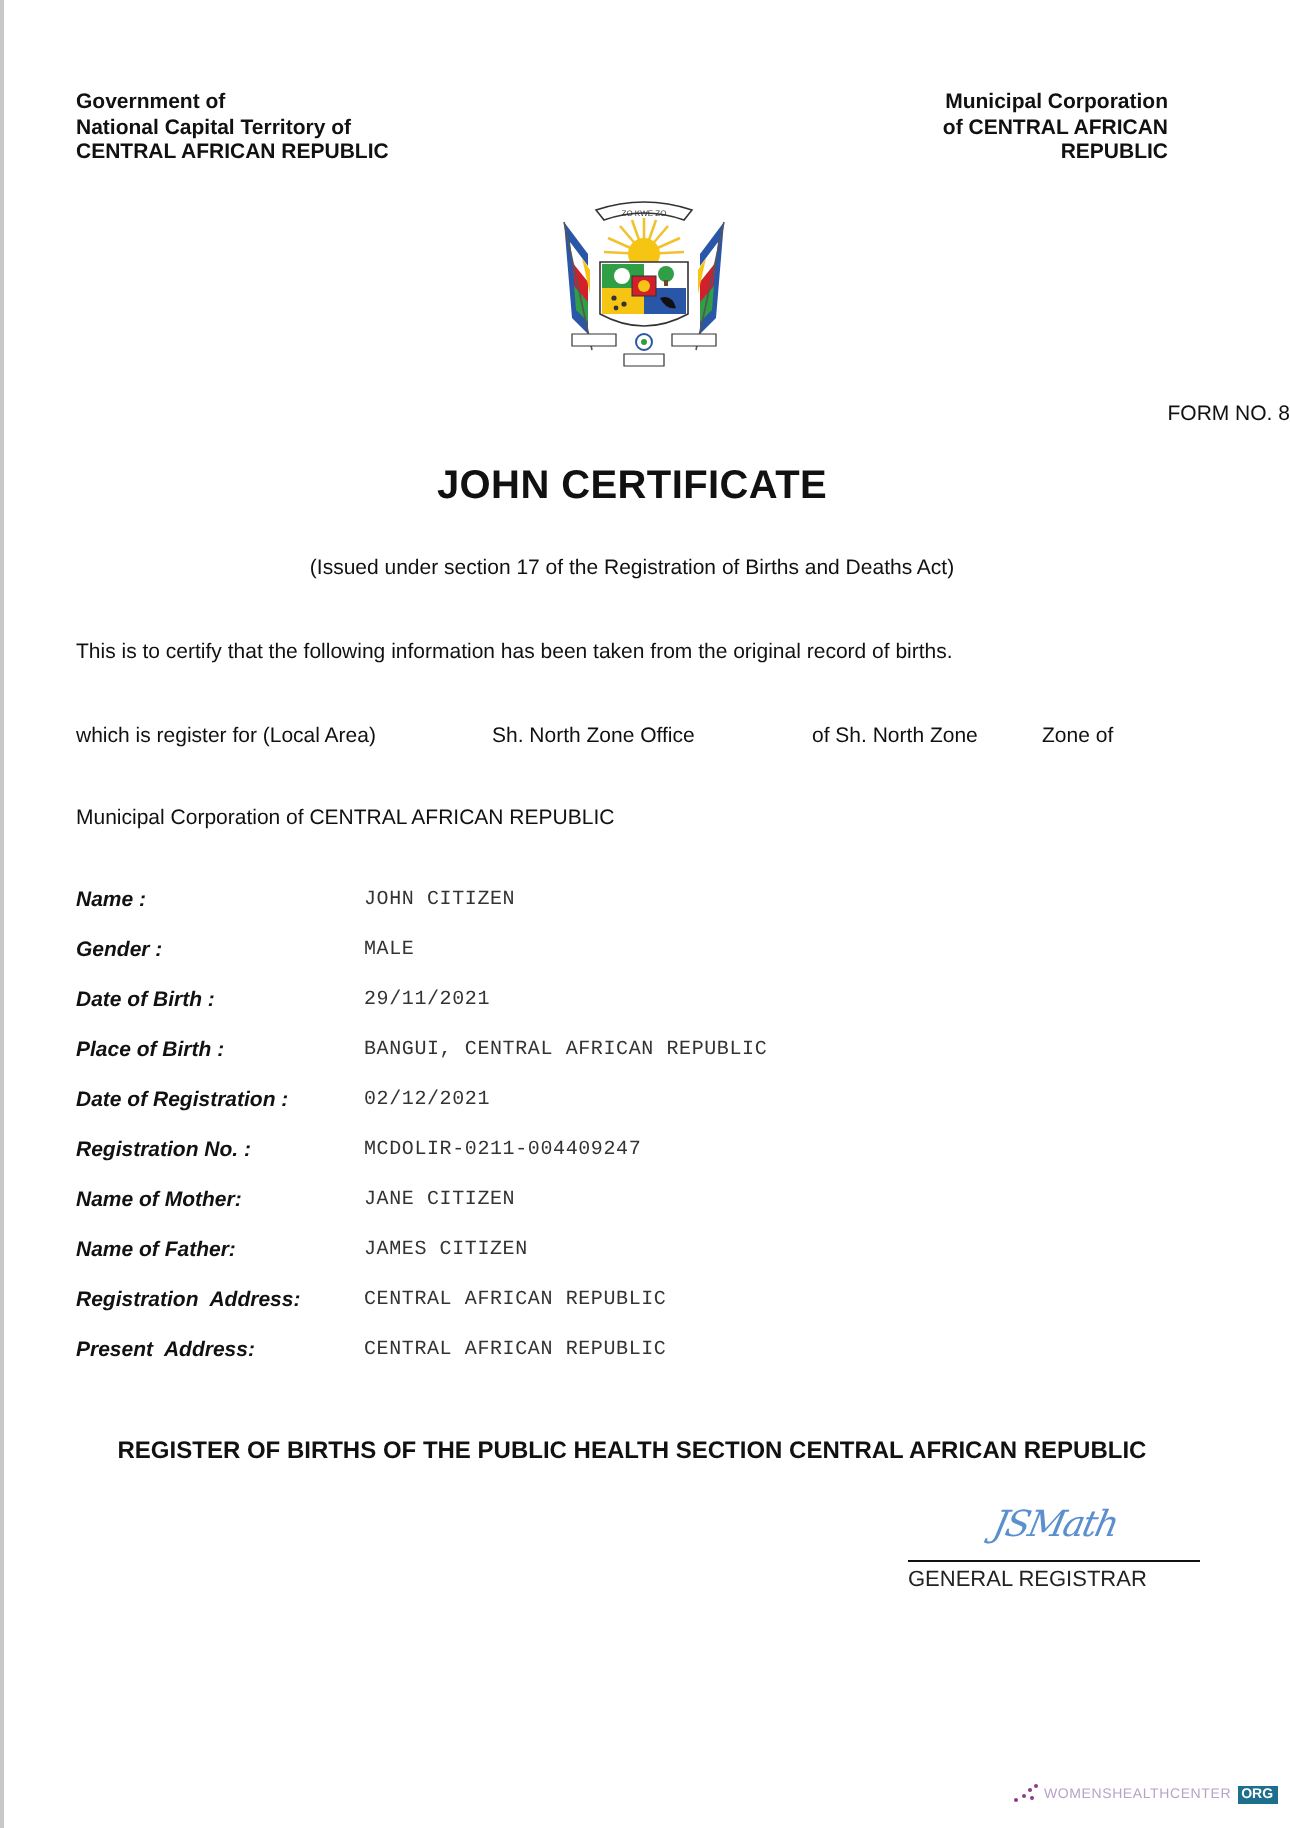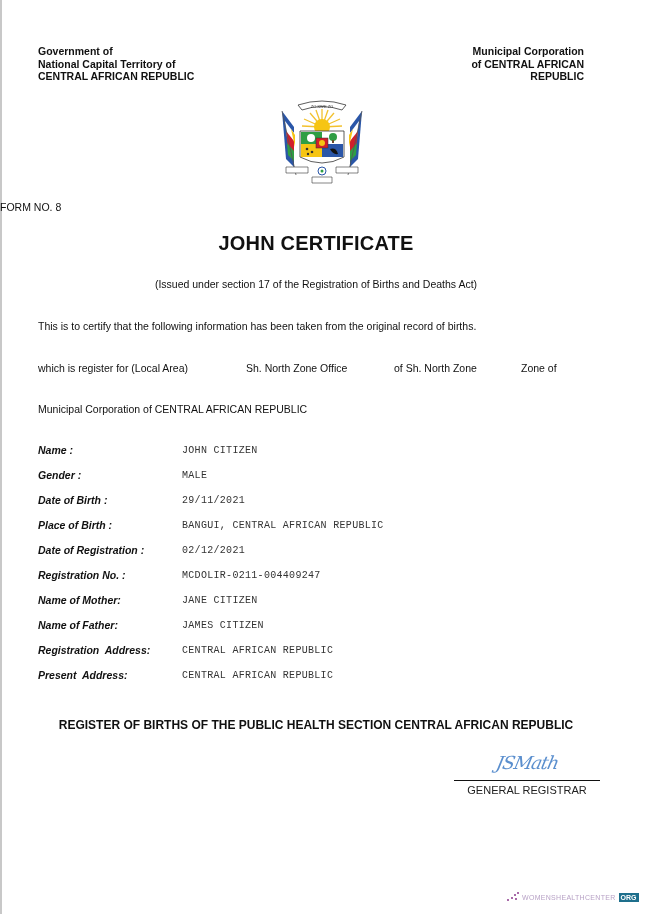--- a/index.html
+++ b/index.html
@@ -2,37 +2,37 @@
 <html><head>
   <meta charset="utf-8">
   <style>
     * { margin: 0; padding: 0; box-sizing: border-box; }
     html, body { width: 645px; height: 914px; background: #ffffff; overflow: hidden; }
     body { position: relative; font-family: "Liberation Sans", sans-serif; color: #111; }
     .left-edge { position: absolute; left: 0; top: 0; width: 2px; height: 914px; background: #c8c8c8; }
     .hdr-left { position: absolute; left: 38px; top: 45px; font-size: 10.5px; font-weight: bold; line-height: 12.5px; }
     .hdr-right { position: absolute; right: 61px; top: 45px; font-size: 10.5px; font-weight: bold; line-height: 12.5px; text-align: right; margin-left: 40px; }
     .emblem { position: absolute; left: 276px; top: 97px; width: 92px; height: 90px; }
-    .form-no { position: absolute; left: 0; width: 645px; top: 201px; text-align: left; font-size: 10.5px; }
+    .form-no { position: absolute; left: 0; width: 645px; top: 201px; text-align: right; font-size: 10.5px; }
     .title { position: absolute; left: 0; width: 632px; top: 232px; text-align: center; font-size: 20px; font-weight: bold; letter-spacing: 0.2px; }
     .subtitle { position: absolute; left: 0; width: 632px; top: 278px; text-align: center; font-size: 10.5px; }
     .para { position: absolute; left: 38px; font-size: 10.5px; }
     .p1 { top: 320px; }
     .p2 { top: 362px; width: 580px; }
     .p2 span { position: absolute; top: 0; white-space: nowrap; }
     .p3 { top: 403px; }
     .fields { position: absolute; left: 38px; top: 444px; }
     .row { position: relative; height: 25px; }
     .row .lbl { position: absolute; left: 0; top: 0; font-size: 10.5px; font-weight: bold; white-space: pre; font-style: italic; }
     .row .val { position: absolute; left: 144px; top: 1px; font-family: "Liberation Mono", monospace; font-size: 10px; letter-spacing: 0.3px; color: #333; white-space: nowrap; }
     .register { position: absolute; left: 0; width: 632px; top: 718px; text-align: center; font-size: 12px; font-weight: bold; }
     .sig-wrap { position: absolute; left: 454px; top: 752px; width: 146px; }
     .signature { height: 26px; text-align: center; font-family: "DejaVu Serif", serif; font-style: italic; font-size: 18px; color: #5b8fce; letter-spacing: -1px; transform: skewX(-12deg); }
     .sig-line { height: 1px; background: #111; margin-top: 2px; }
-    .sig-label { text-align: center; font-size: 11px; margin-top: 3px; color: #222; }
+    .sig-label { text-align: left; font-size: 11px; margin-top: 3px; color: #222; }
     .watermark { position: absolute; left: 507px; top: 892px; display: flex; align-items: center; gap: 3px; }
     .wm-dots { width: 12px; height: 10px; position: relative; }
     .wm-dots i { position: absolute; width: 2px; height: 2px; border-radius: 50%; background: #8c3a8c; }
     .wm-text { font-size: 7px; color: #b8a2c6; letter-spacing: 0.3px; }
     .wm-org { font-size: 7px; color: #fff; background: #1e6f8c; padding: 1px 2px; font-weight: bold; }
   </style>
 </head>
 <body>
 
 <div class="left-edge"></div>
@@ -107,21 +107,21 @@
 
 <div class="form-no">FORM NO. 8</div>
 <div class="title">JOHN CERTIFICATE</div>
 <div class="subtitle">(Issued under section 17 of the Registration of Births and Deaths Act)</div>
 
 <div class="para p1">This is to certify that the following information has been taken from the original record of births.</div>
 
 <div class="para p2">
   <span style="left:0">which is register for (Local Area)</span>
   <span style="left:208px">Sh. North Zone Office</span>
-  <span style="left:356px">of  Sh. North Zone</span>
+  <span style="left:368px">of  Sh. North Zone</span>
   <span style="left:483px">Zone of</span>
 </div>
 
 <div class="para p3">Municipal Corporation of CENTRAL AFRICAN REPUBLIC</div>
 
 <div class="fields">
   <div class="row">
     <span class="lbl">Name :</span>
     <span class="val">JOHN CITIZEN</span>
   </div>

